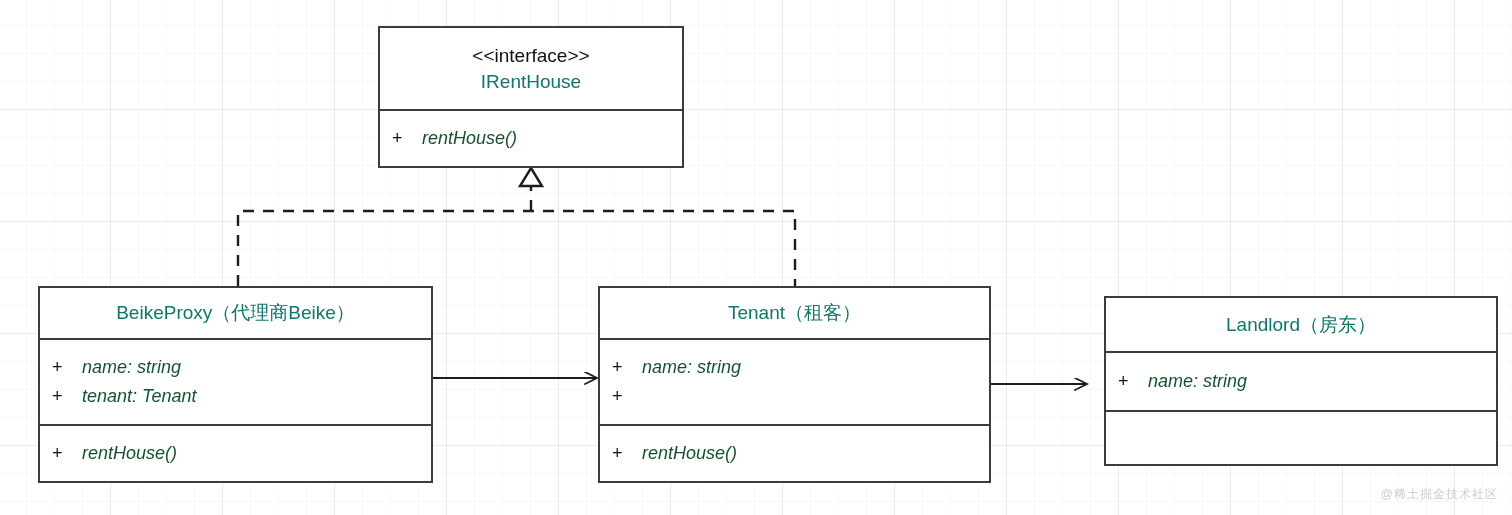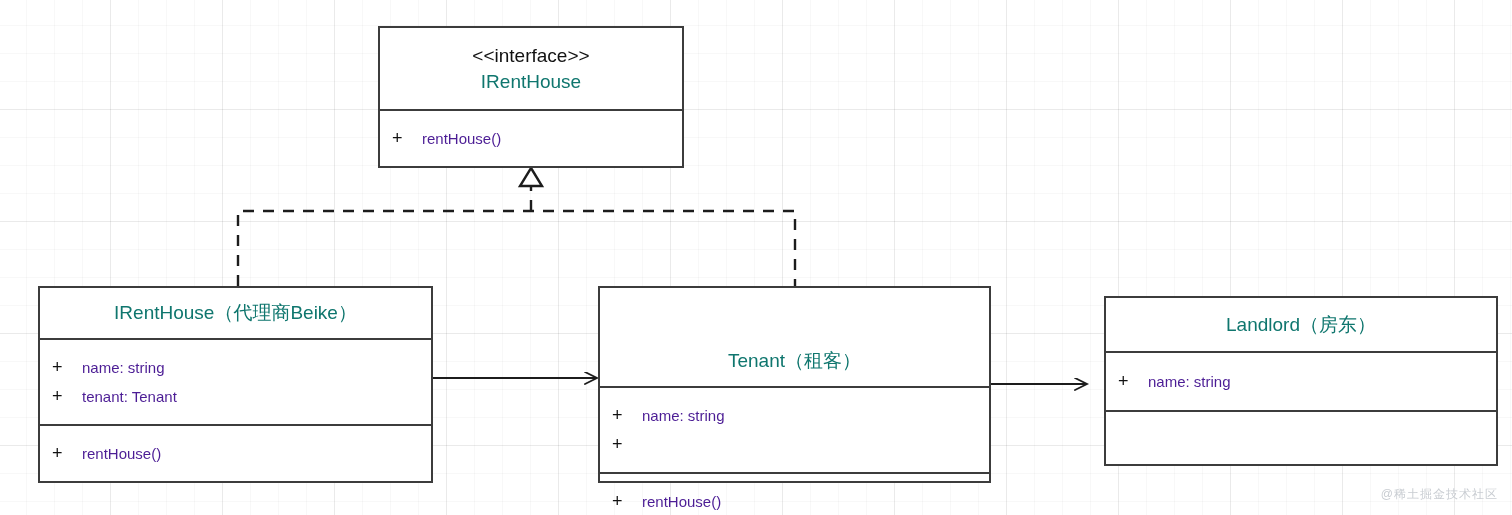--- a/index.html
+++ b/index.html
@@ -72,22 +72,23 @@
     white-space: nowrap;
   }
   .vis {
     display: inline-block;
     width: 30px;
     font-size: 18px;
     color: #111111;
     flex: 0 0 auto;
   }
   .member-text {
-    font-size: 15px;
-    color: #4c1d95;
+    font-size: 18px;
+    color: #14532d;
+    font-style: italic;
   }
   .empty-comp {
     min-height: 10px;
   }
   svg.edges {
     position: absolute;
     left: 0;
     top: 0;
     width: 1512px;
     height: 515px;
@@ -136,42 +137,42 @@
     <div class="compartment member-comp" style="height:55px;">
       <div class="member-row">
         <span class="vis">+</span>
         <span class="member-text">rentHouse()</span>
       </div>
     </div>
   </div>
 
   <div class="uml-box" style="left:38px; top:286px; width:395px; height:197px;">
     <div class="compartment title-comp divided" style="height:52px;">
-      <div class="title-line">IRentHouse（代理商Beike）</div>
+      <div class="title-line">BeikeProxy（代理商Beike）</div>
     </div>
     <div class="compartment member-comp divided" style="height:86px;">
       <div class="member-row">
         <span class="vis">+</span>
         <span class="member-text">name: string</span>
       </div>
       <div class="member-row">
         <span class="vis">+</span>
         <span class="member-text">tenant: Tenant</span>
       </div>
     </div>
     <div class="compartment member-comp" style="height:55px;">
       <div class="member-row">
         <span class="vis">+</span>
         <span class="member-text">rentHouse()</span>
       </div>
     </div>
   </div>
 
   <div class="uml-box" style="left:598px; top:286px; width:393px; height:197px;">
-    <div class="compartment title-comp divided" style="height:52px;margin-top:48px;">
+    <div class="compartment title-comp divided" style="height:52px;">
       <div class="title-line">Tenant（租客）</div>
     </div>
     <div class="compartment member-comp divided" style="height:86px;">
       <div class="member-row">
         <span class="vis">+</span>
         <span class="member-text">name: string</span>
       </div>
       <div class="member-row">
         <span class="vis">+</span>
       </div>

